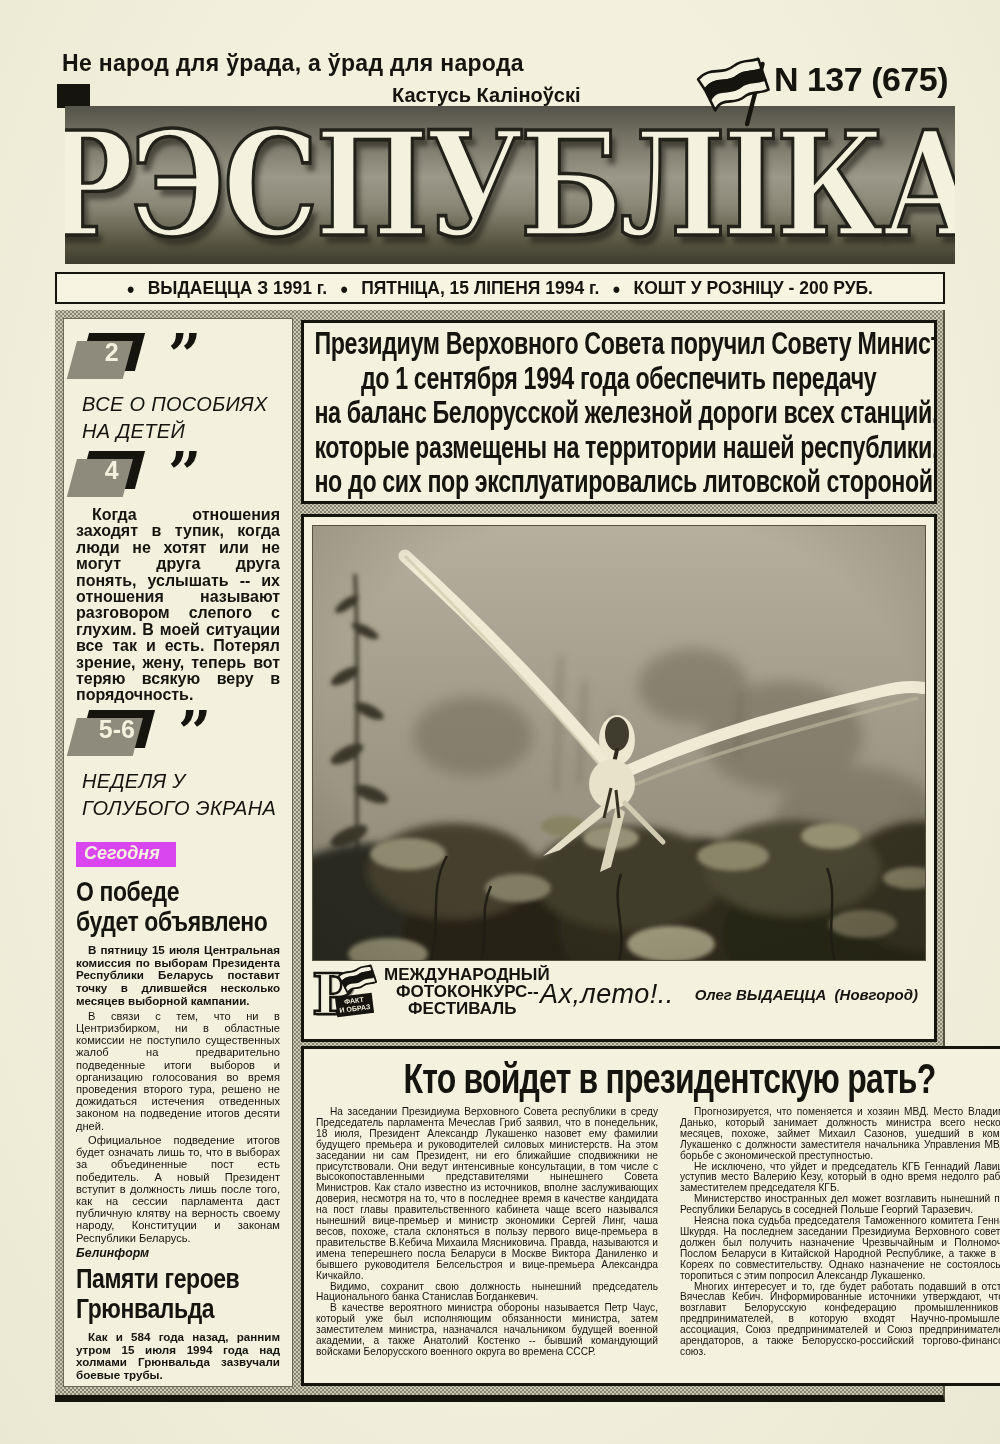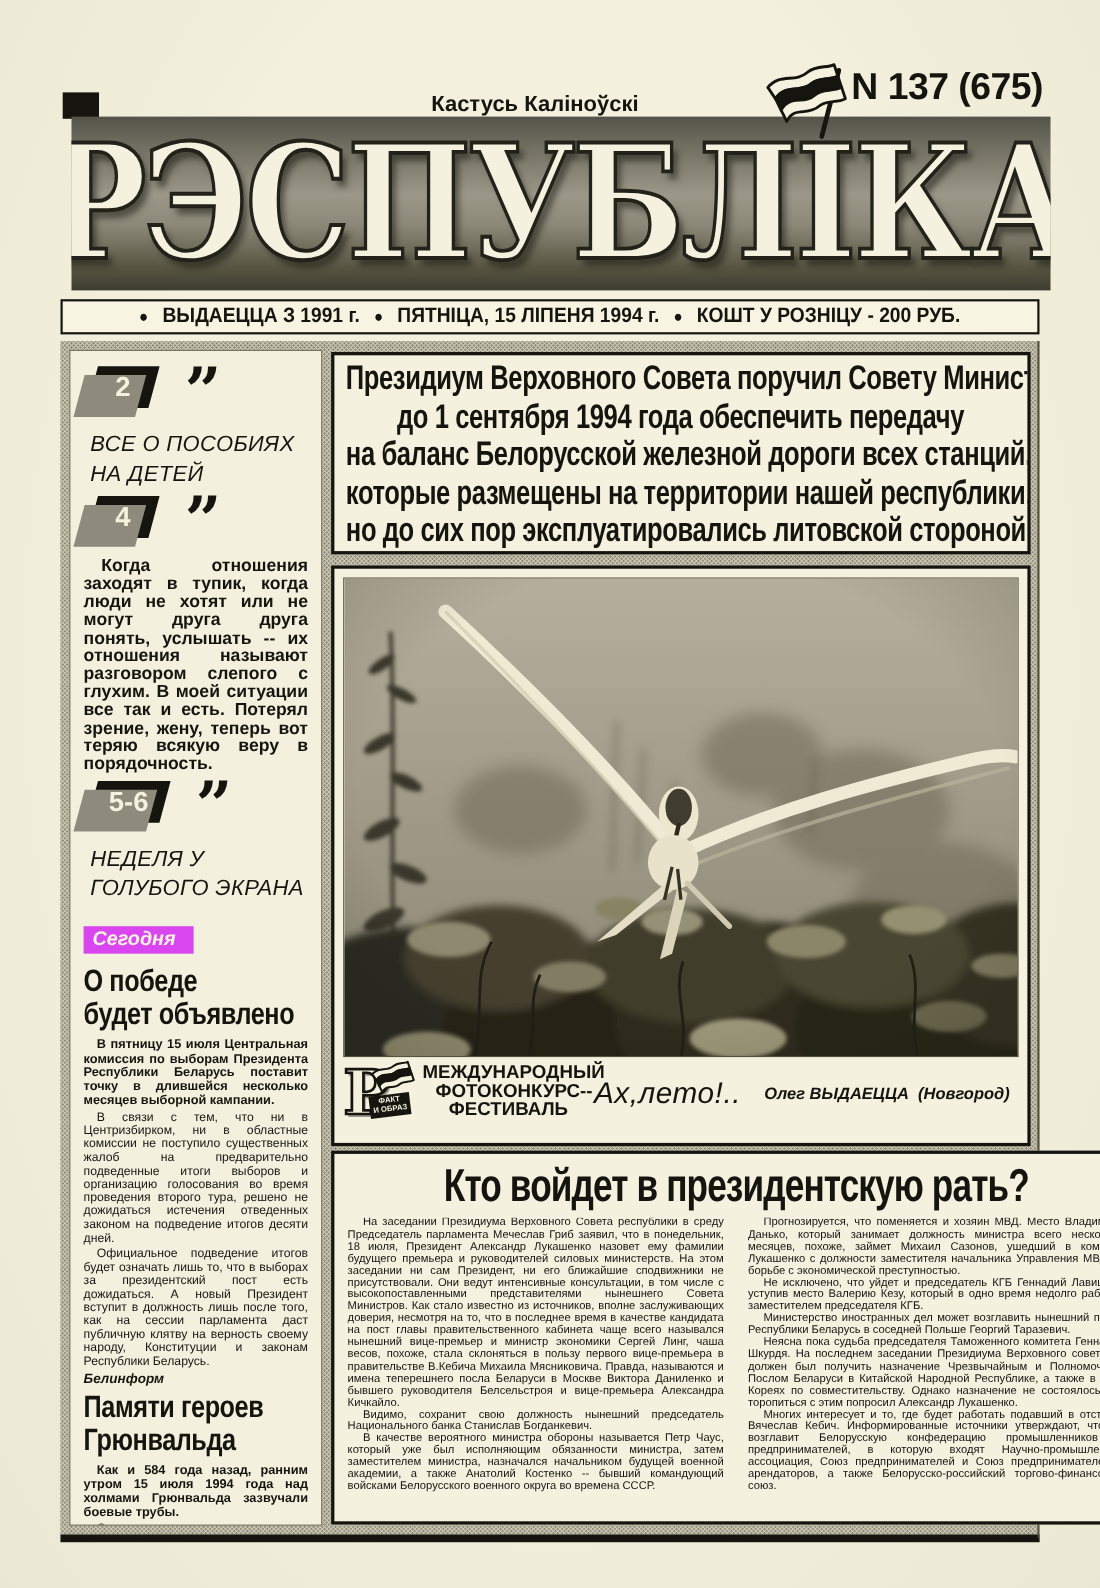--- a/index.html
+++ b/index.html
@@ -97,20 +97,21 @@
   .columns{display:flex;gap:22px;margin-top:4px;height:276px;overflow:hidden;}
   .col{flex:1;font-size:10.2px;line-height:10.9px;text-align:justify;}
   .col p{margin:0;text-indent:14px;}
 </style>
 </head>
 <body>
 
 <div class="page">
 
   <div class="corner-mark"></div>
+  <div class="motto">Не народ для ўрада, а ўрад для народа</div>
   <div class="motto-author">Кастусь Каліноўскі</div>
 
   <div class="issue-block">
     <svg class="flag-svg" viewBox="0 0 100 88">
       <path d="M89,16 L71,86" stroke="#15140f" stroke-width="5" stroke-linecap="round"></path>
       <g stroke="#15140f" stroke-width="3" stroke-linejoin="round">
         <path d="M14,34 C28,18 42,30 56,18 C66,10 76,14 84,10 L88,22 C78,27 68,23 60,30 C48,41 34,29 22,46 Z" fill="#f4f1de"></path>
         <path d="M22,46 C34,29 48,41 60,30 C68,23 78,27 88,22 L92,34 C82,39 72,35 64,42 C52,53 38,41 28,58 Z" fill="#15140f"></path>
         <path d="M28,58 C38,41 52,53 64,42 C72,35 82,39 92,34 L96,46 C86,51 76,47 68,54 C56,65 42,53 34,70 Z" fill="#f4f1de"></path>
       </g>
@@ -164,21 +165,21 @@
       <div class="today">Сегодня</div>
 
       <div class="sb-title">
         <div class="condSB">
           <div>О победе</div>
           <div>будет объявлено</div>
         </div>
       </div>
       <div class="sb-lead">В пятницу 15 июля Центральная комиссия по выборам Президента Республики Беларусь поставит точку в длившейся несколько месяцев выборной кампании.</div>
       <div class="sb-p">В связи с тем, что ни в Центризбирком, ни в областные комиссии не поступило существенных жалоб на предварительно подведенные итоги выборов и организацию голосования во время проведения второго тура, решено не дожидаться истечения отведенных законом на подведение итогов десяти дней.</div>
-      <div class="sb-p">Официальное подведение итогов будет означать лишь то, что в выборах за президентский пост есть дожидаться. А новый Президент вступит в должность лишь после того, как на сессии парламента даст публичную клятву на верность своему народу, Конституции и законам Республики Беларусь.</div>
+      <div class="sb-p">Официальное подведение итогов будет означать лишь то, что в выборах за объединенные пост есть победитель. А новый Президент вступит в должность лишь после того, как на сессии парламента даст публичную клятву на верность своему народу, Конституции и законам Республики Беларусь.</div>
       <div class="sb-sig">Белинформ</div>
 
       <div class="sb-title">
         <div class="condSB">
           <div>Памяти героев</div>
           <div>Грюнвальда</div>
         </div>
       </div>
       <div class="sb-lead">Как и 584 года назад, ранним утром 15 июля 1994 года над холмами Грюнвальда зазвучали боевые трубы.</div>
       <div class="sb-p">Сигнал возвестил о начале грандиозного театрализованного представления в память об одной из крупнейших битв средневековья, когда на поле брани в смертельной схватке сошлись с одной стороны крестоносцы Тевтонского ордена, а с другой -- объединенные силы Великого княжества Литовского и Королевства Польского. Энтузиасты изучения старины, члены военно-исторических клубов и объединений Швеции, Дании, Чехии, Венгрии, Франции, Германии и ряда других стран на глазах у сотен зрителей в полном рыцарском облачении воспроизведут отдельные фрагменты знаменитого сражения.</div>

